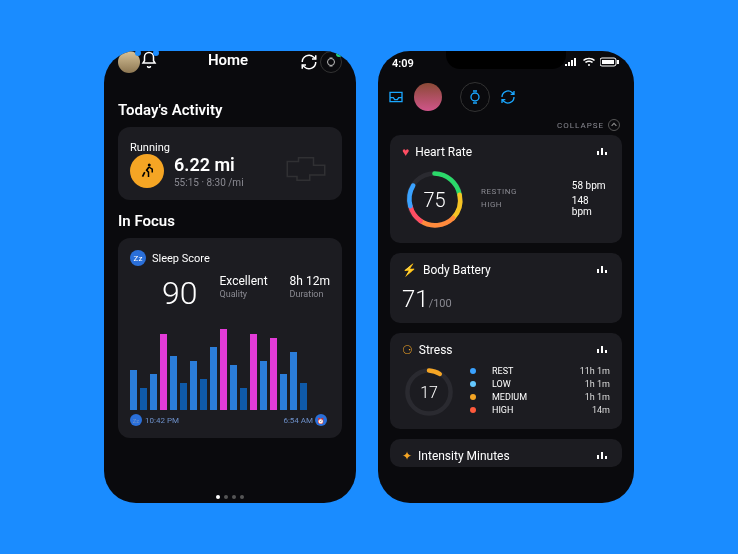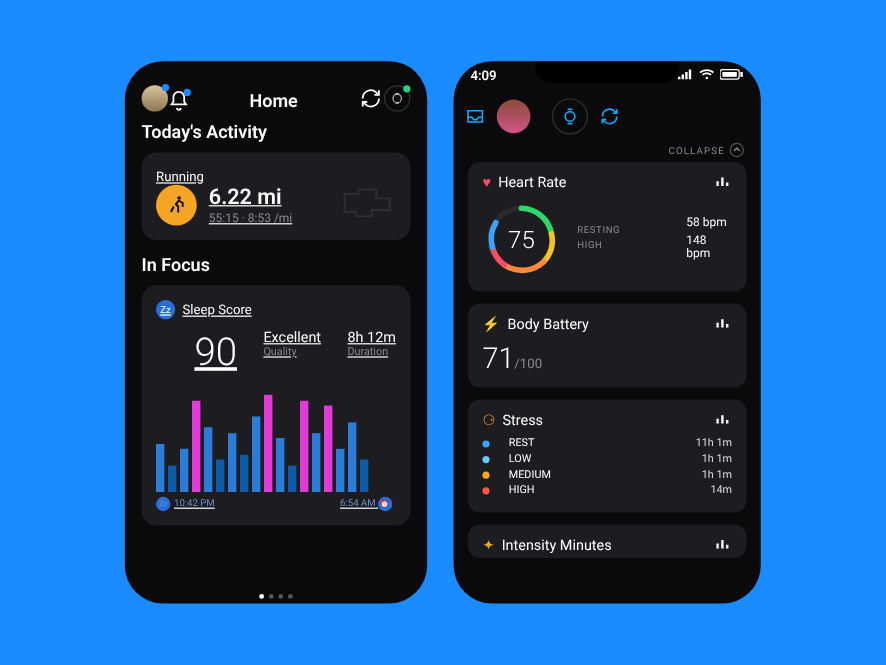--- a/index.html
+++ b/index.html
@@ -31,34 +31,34 @@
     width: 120px; height: 18px; background: #000; border-radius: 0 0 14px 14px;
     z-index: 5;
   }
   .statusbar {
     height: 24px; display: flex; align-items: center; padding: 0 14px;
     font-size: 11px; font-weight: 600; justify-content: center;
   }
   .statusbar .right { margin-left: auto; display:flex; gap:4px; align-items:center;}
   
   .p1-header {
-    height: 42px; display: flex; align-items: flex-end; padding: 0 14px; gap: 0;
+    height: 42px; display: flex; align-items: flex-start; padding: 0 14px; gap: 0;
   }
   .avatar { width: 22px; height: 22px; border-radius: 50%; background: linear-gradient(#d8c39a,#8d7752);}
   .avatar2 { width: 28px; height: 28px; border-radius:50%; background: linear-gradient(#8b4a36,#d0558a);}
   .bell { width: 18px; height: 18px; position:relative; }
   .bell svg { width:18px; height:18px; }
   .dot-blue { position:absolute; top:-1px; right:-1px; width:6px; height:6px; background:#1a8cff; border-radius:50%;}
   .dot-green{ position:absolute; top:-1px; right:-1px; width:6px; height:6px; background:#27d17f; border-radius:50%;}
   .p1-title { flex:1; text-align:center; font-size:15px; font-weight:600;}
   .icbtn { width:22px; height:22px; border-radius:50%; display:flex; align-items:center; justify-content:center; border:1px solid #333;}
   .p1-body { padding: 0 14px; flex:1; overflow:hidden;}
   .sect { font-size:15px; font-weight:600; margin: 8px 0;}
   .card {
-    background:#1c1c21; border-radius:12px; padding:12px; margin-bottom:12px;text-decoration:underline;
+    background:#1c1c21; border-radius:12px; padding:12px; margin-bottom:12px;
   }
   .run-row { display:flex; align-items:center; gap:10px;}
   .run-icon { width:34px; height:34px; border-radius:50%; background:#f5a524; display:flex; align-items:center; justify-content:center;}
   .run-icon svg { width:18px; height:18px; }
   .run-dist { font-size:18px; font-weight:600;}
   .sub { color:#8a8a92; font-size:10px; margin-top:2px;}
   .route { margin-left:auto; }
   .route svg { width:48px; height:30px; opacity:.35;}
   .sleep-head { display:flex; align-items:center; gap:6px;}
   .sleep-icon { width:16px; height:16px; border-radius:50%; background:#2a6fd9; display:flex;align-items:center;justify-content:center; font-size:8px;}
@@ -149,21 +149,21 @@
       <div class="run-row">
         <div class="run-icon">
           <svg viewBox="0 0 24 24" fill="#000">
               <circle cx="15" cy="4" r="2"></circle>
               <path d="M13 7l-3 4 3 3v6h2v-7l-2-2 2-3 3 2v4h2V9l-5-3-2 1Z"></path>
               <path d="M8 13l-3 6 2 1 3-6-2-1Z"></path>
             </svg>
         </div>
         <div>
           <div class="run-dist">6.22 mi</div>
-          <div class="sub">55:15 · 8:53 /mi</div>
+          <div class="sub">55:15 · 8:30 /mi</div>
         </div>
         <div class="route">
           <svg viewBox="0 0 60 40" fill="none" stroke="#555" stroke-width="2">
               <path d="M5 30 L5 10 L20 10 L20 5 L40 5 L40 15 L55 15 L55 28 L35 28 L35 35 L18 35 L18 30 Z"></path>
             </svg>
         </div>
       </div>
     </div>
 
     <div class="sect">In Focus</div>
@@ -332,20 +332,27 @@
     <div class="card2">
       <div class="card2-head">
         <span style="color:#f5a524;">⚆</span>
         <span>Stress</span>
         <span class="spacer"></span>
         <span class="bars-ic"><svg viewBox="0 0 14 10">
               <path d="M1 9h2V5H1zM5 9h2V2H5zM9 9h2V6H9z" fill="#fff"></path>
             </svg></span>
       </div>
       <div class="stress-body">
+        <div class="gauge" style="width:54px;height:54px;">
+          <svg viewBox="0 0 60 60">
+            <circle cx="30" cy="30" r="24" fill="none" stroke="#2a2a30" stroke-width="5"></circle>
+            <path d="M30 6 A24 24 0 0 1 42 10" fill="none" stroke="#f5a524" stroke-width="5" stroke-linecap="round"></path>
+          </svg>
+          <div class="gauge-val" style="font-size:16px;">17</div>
+        </div>
         <div class="legend" id="stress-legend" style="flex:1;">
             <div class="legend-row">
               <span class="ld" style="background:#3aa2ff"></span>
               <span>REST</span>
               <span class="leg-val">11h 1m</span>
             </div>
             <div class="legend-row">
               <span class="ld" style="background:#64c8ff"></span>
               <span>LOW</span>
               <span class="leg-val">1h 1m</span>

